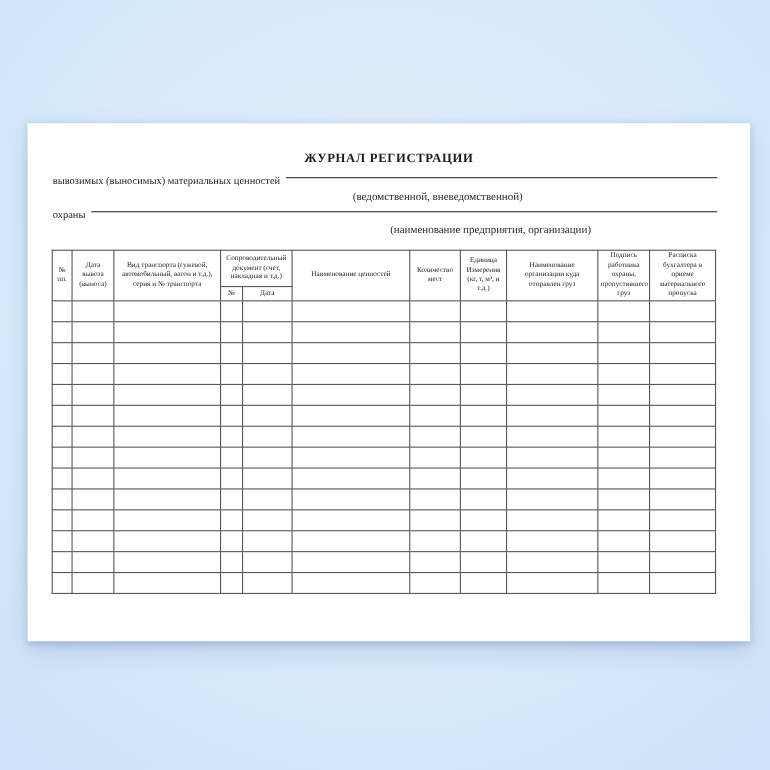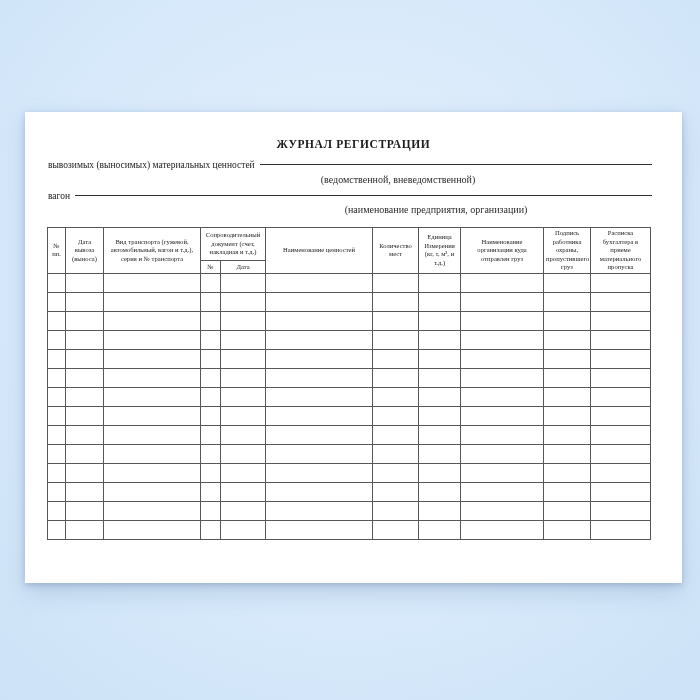--- a/index.html
+++ b/index.html
@@ -32,21 +32,21 @@
     text-align: center;
     font-size: 11.5px;
     font-weight: bold;
     letter-spacing: 0.6px;
     color: #1b1b1b;
   }
   .fill-line {
     position: absolute;
     left: 23px; right: 30px;
     display: flex;
-    align-items: center;
+    align-items: flex-start;
     font-size: 9.5px;
     color: #1b1b1b;
     white-space: nowrap;
   }
   .fill-line .rule {
     flex: 1;
     border-bottom: 1px solid #2e2e2e;
     margin-left: 5px;
     margin-bottom: 2px;
     height: 1px;
@@ -54,21 +54,21 @@
   .fline1 { top: 48px; }
   .fline2 { top: 79px; }
   .caption {
     position: absolute;
     font-size: 10px;
     color: #2a2a2a;
     text-align: center;
     white-space: nowrap;
   }
   .caption1 { top: 62px; left: 173px; width: 400px; }
-  .caption2 { top: 92px; left: 211px; width: 400px; }
+  .caption2 { top: 92px; left: 221px; width: 400px; }
   .tablewrap {
     position: absolute;
     left: 22px; top: 115px;
     width: 604px;
   }
   table.journal {
     border-collapse: collapse;
     table-layout: fixed;
     width: 603px;
     border: 1.5px solid #474747;
@@ -101,21 +101,21 @@
 
     <div class="form-title">ЖУРНАЛ РЕГИСТРАЦИИ</div>
 
     <div class="fill-line fline1">
       <span>вывозимых (выносимых) материальных ценностей</span>
       <span class="rule"></span>
     </div>
     <div class="caption caption1">(ведомственной, вневедомственной)</div>
 
     <div class="fill-line fline2">
-      <span>вагон</span>
+      <span>охраны</span>
       <span class="rule"></span>
     </div>
     <div class="caption caption2">(наименование предприятия, организации)</div>
 
     <div class="tablewrap">
       <table class="journal">
         <colgroup>
           <col style="width:18px">
             <col style="width:38px">
             <col style="width:97px">

